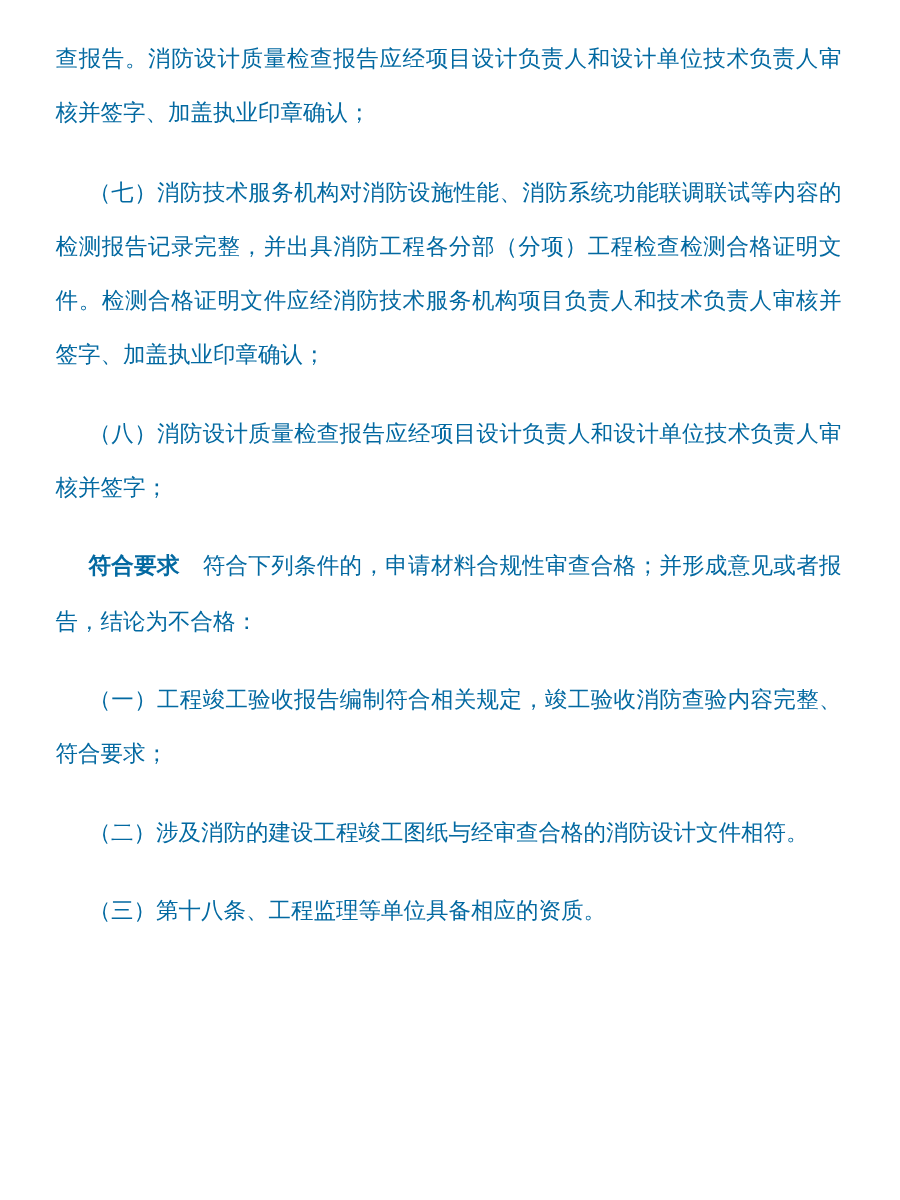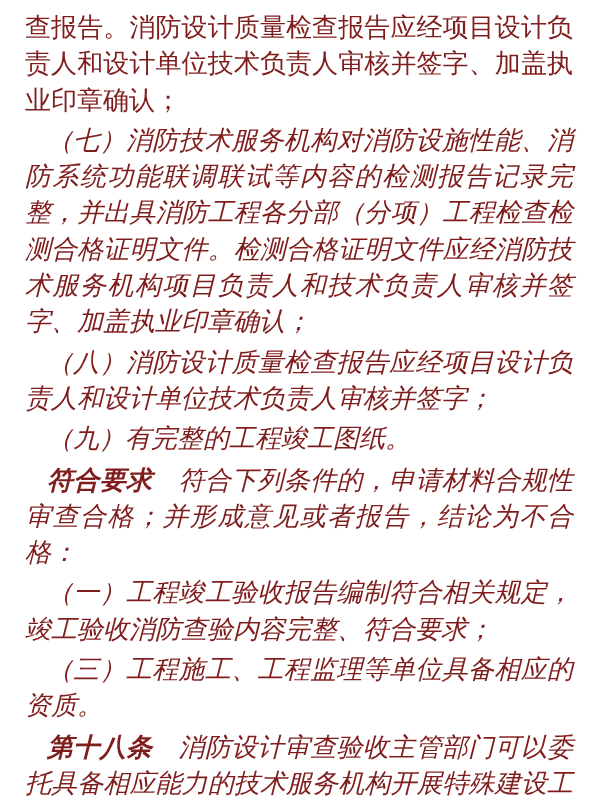--- a/index.html
+++ b/index.html
@@ -14,53 +14,51 @@
     box-sizing: border-box;
     width: 600px;
     height: 800px;
     padding: 6px 22px 0 21px;
     background: #ffffff;
   }
   .doc {
     width: 556px;
   }
   p.para {
-    margin: 4px;
+    margin: 16px;
     padding: 0;
     font-family: "Liberation Serif", "DejaVu Serif", serif;
-    font-size: 26px;
+    font-size: 15px;
     line-height: 36.3px;
-    color: #7f1d1d;
+    color: #0369a1;
     text-align: justify;
     text-justify: inter-ideograph;
     word-break: normal;
     overflow-wrap: normal;
   }
   p.para.indent {
     text-indent: 22px;
-    font-style: italic;
   }
   p.para.jlast {
     text-align-last: justify;
   }
   span.run {
     
   }
   span.run.bold {
     font-weight: 700;
     font-family: "Liberation Sans", "DejaVu Sans", sans-serif;
   }
 </style>
 </head>
 <body>
 
 <div class="page">
   <div class="doc">
       <p class="para"><span class="run">查报告。消防设计质量检查报告应经项目设计负责人和设计单位技术负责人审核并签字、加盖执业印章确认；</span></p>
       <p class="para indent"><span class="run">（七）消防技术服务机构对消防设施性能、消防系统功能联调联试等内容的检测报告记录完整，并出具消防工程各分部（分项）工程检查检测合格证明文件。检测合格证明文件应经消防技术服务机构项目负责人和技术负责人审核并签字、加盖执业印章确认；</span></p>
       <p class="para indent"><span class="run">（八）消防设计质量检查报告应经项目设计负责人和设计单位技术负责人审核并签字；</span></p>
-      <p class="para indent"><span class="run">（九）有完整的工程竣工图纸。</span></p>
       <p class="para indent"><span class="run bold">符合要求</span><span class="run">　符合下列条件的，申请材料合规性审查合格；并形成意见或者报告，结论为不合格：</span></p>
       <p class="para indent"><span class="run">（一）工程竣工验收报告编制符合相关规定，竣工验收消防查验内容完整、符合要求；</span></p>
-      <p class="para indent"><span class="run">（三）工程施工、工程监理等单位具备相应的资质。</span></p>
-      <p class="para indent"><span class="run bold">第十八条</span><span class="run">　消防设计审查验收主管部门可以委托具备相应能力的技术服务机构开展特殊建设工程消防验收的现场评定，并形成意见或者报告，作为出具特殊建设工程消防验收意见的依据。</span></p>
+      <p class="para indent"><span class="run">（二）涉及消防的建设工程竣工图纸与经审查合格的消防设计文件相符。</span></p>
+      <p class="para indent"><span class="run">（三）第十八条、工程监理等单位具备相应的资质。</span></p>
     </div>
 </div>
 
 </body></html>

